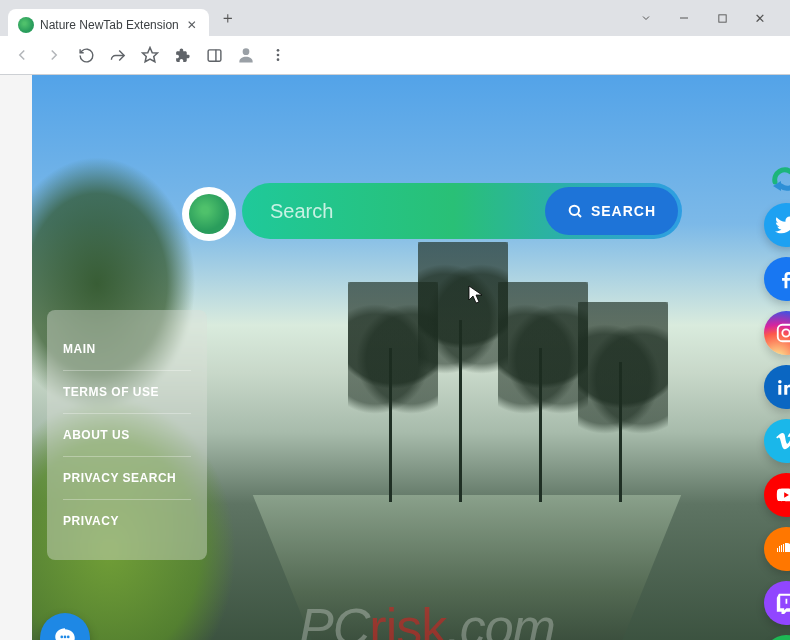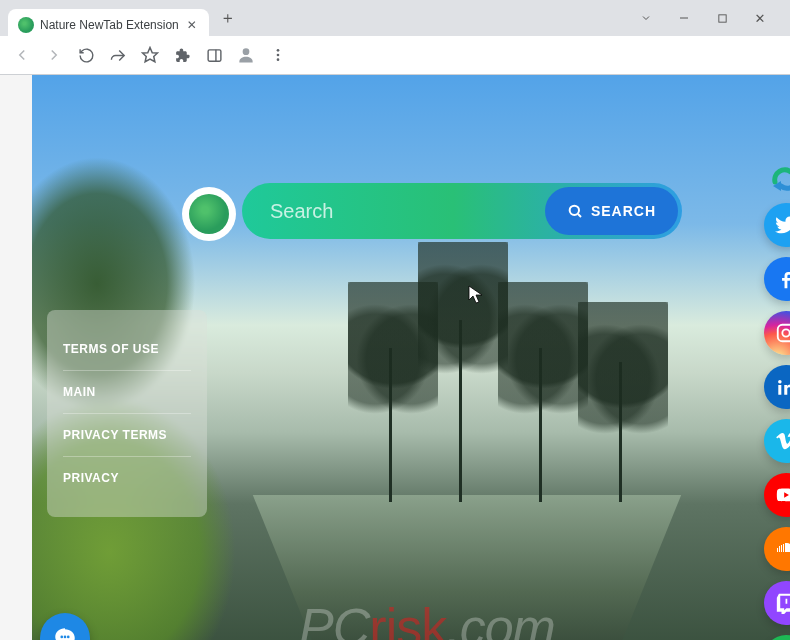--- a/index.html
+++ b/index.html
@@ -475,23 +475,24 @@
     <div class="search-btn">
       <svg width="16" height="16" viewBox="0 0 24 24" fill="none" stroke="#fff" stroke-width="3">
           <circle cx="11" cy="11" r="7"></circle>
           <line x1="21" y1="21" x2="16.5" y2="16.5"></line>
         </svg>
       <span>SEARCH</span>
     </div>
   </div>
 
   <div class="side-menu">
+    <div class="menu-item">MAIN</div>
     <div class="menu-item">TERMS OF USE</div>
-    <div class="menu-item">MAIN</div>
-    <div class="menu-item">PRIVACY TERMS</div>
+    <div class="menu-item">ABOUT US</div>
+    <div class="menu-item">PRIVACY SEARCH</div>
     <div class="menu-item">PRIVACY</div>
   </div>
 
   <div class="social-rail">
     <div class="refresh-pair">
       <svg width="34" height="28" viewBox="0 0 34 28">
         <path d="M6 18 A10 10 0 0 1 22 8" fill="none" stroke="#1cb57b" stroke-width="5" stroke-linecap="round"></path>
         <polygon points="22,3 30,8 22,13" fill="#1cb57b"></polygon>
         <path d="M28 12 A10 10 0 0 1 12 22" fill="none" stroke="#2d8fd6" stroke-width="5" stroke-linecap="round"></path>
         <polygon points="12,17 4,22 12,27" fill="#2d8fd6"></polygon>

